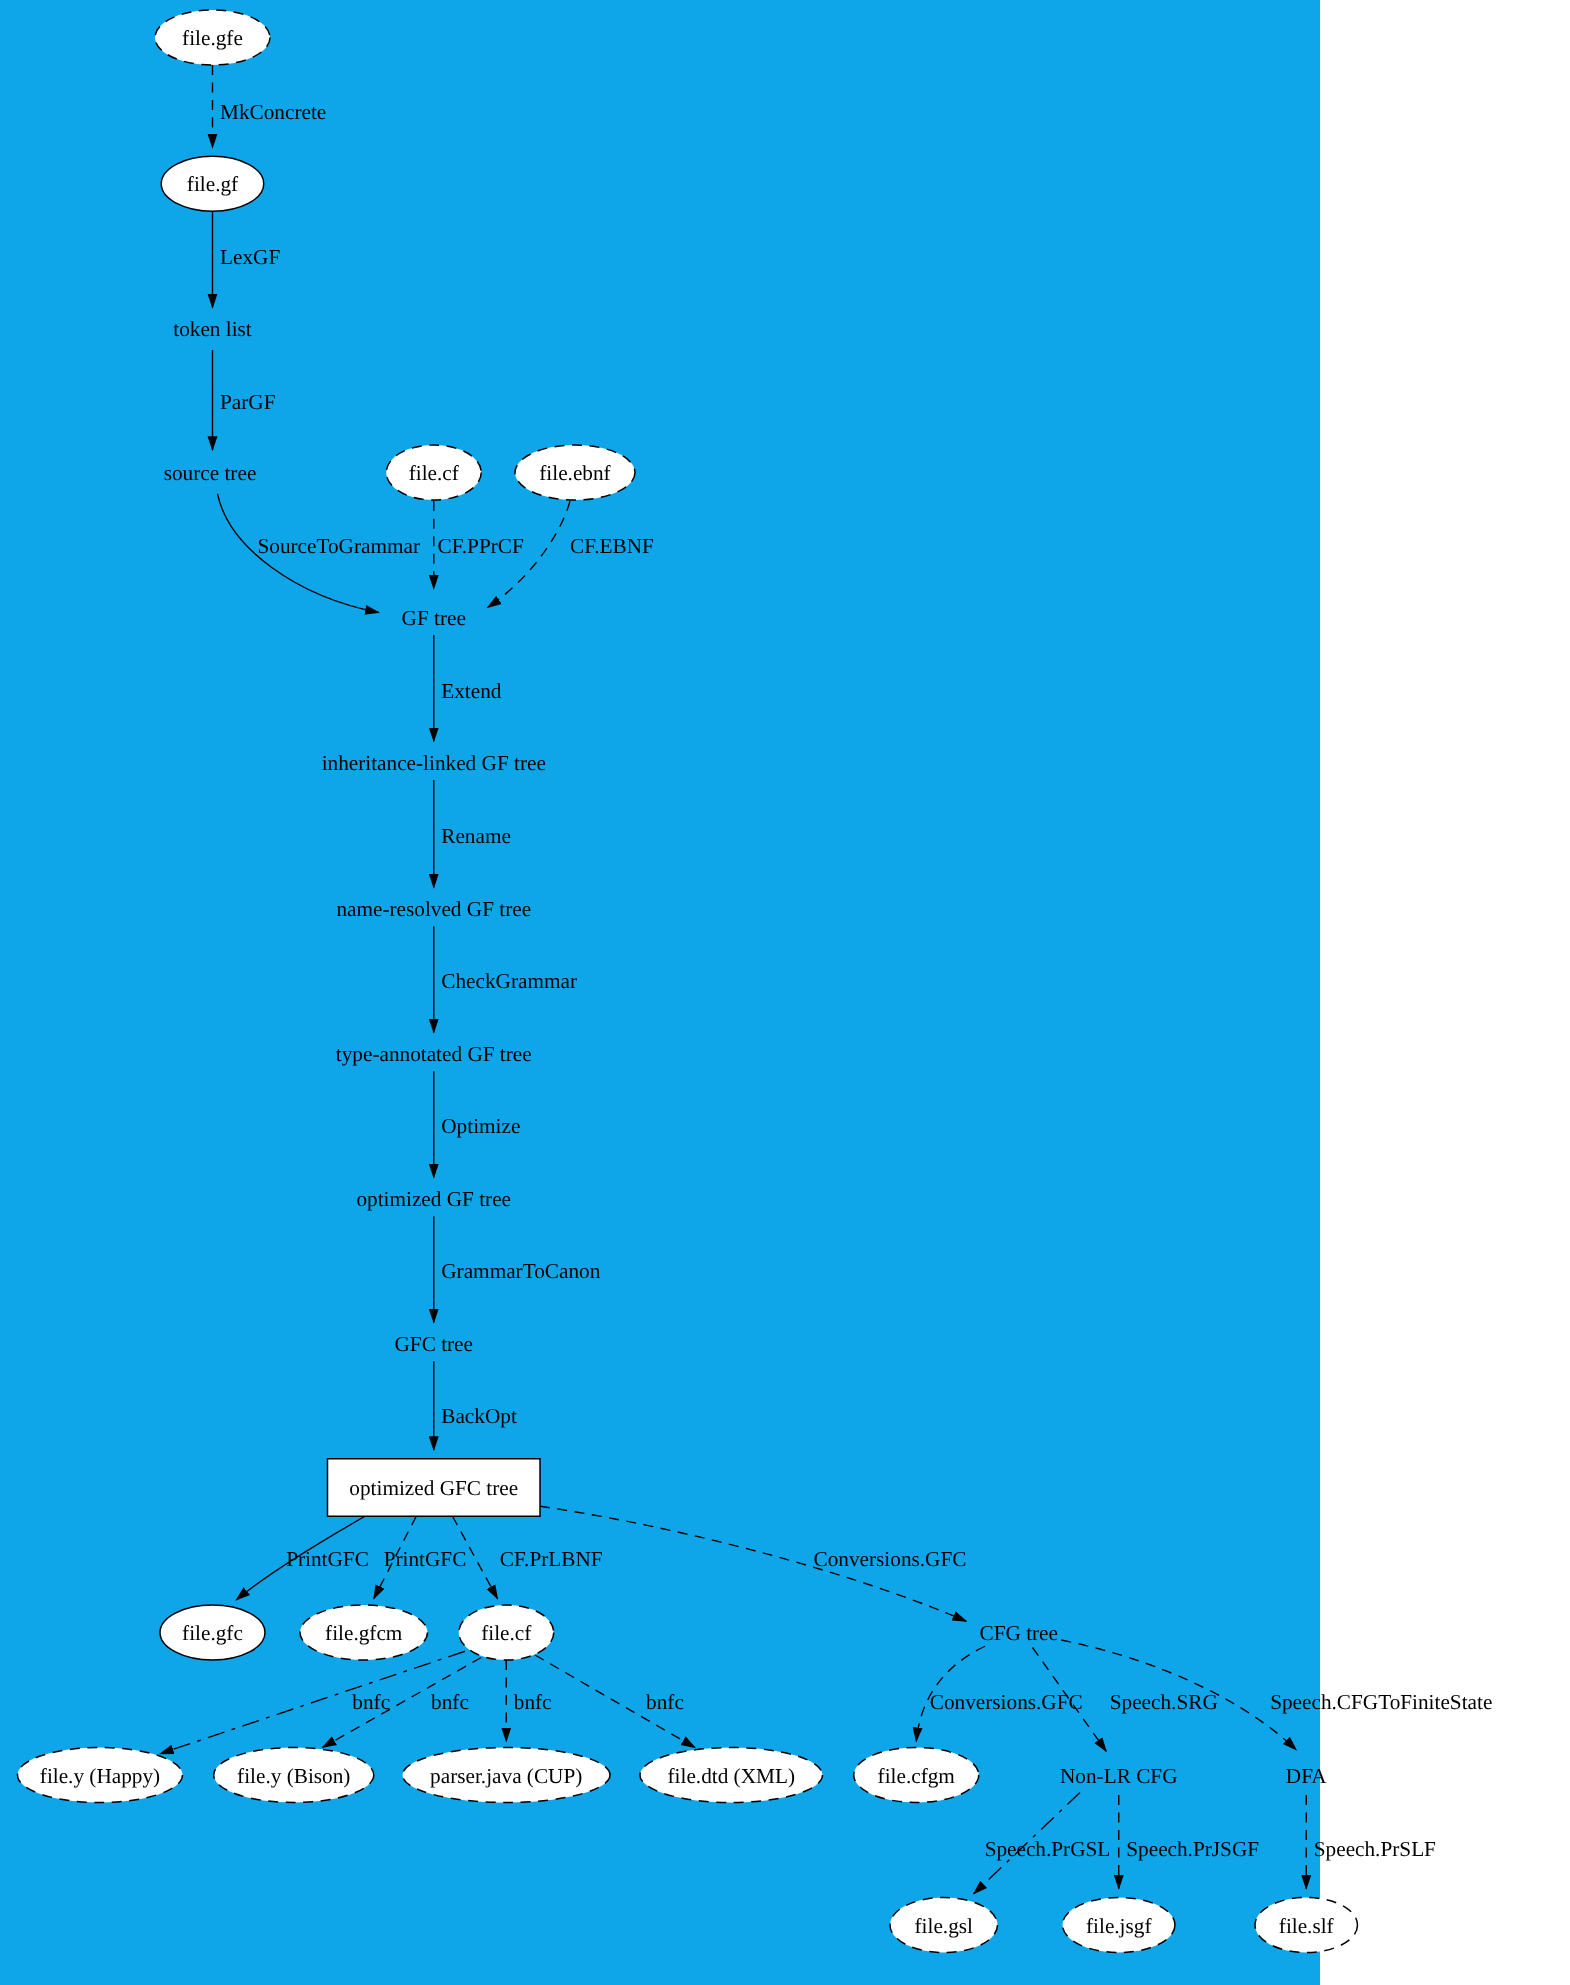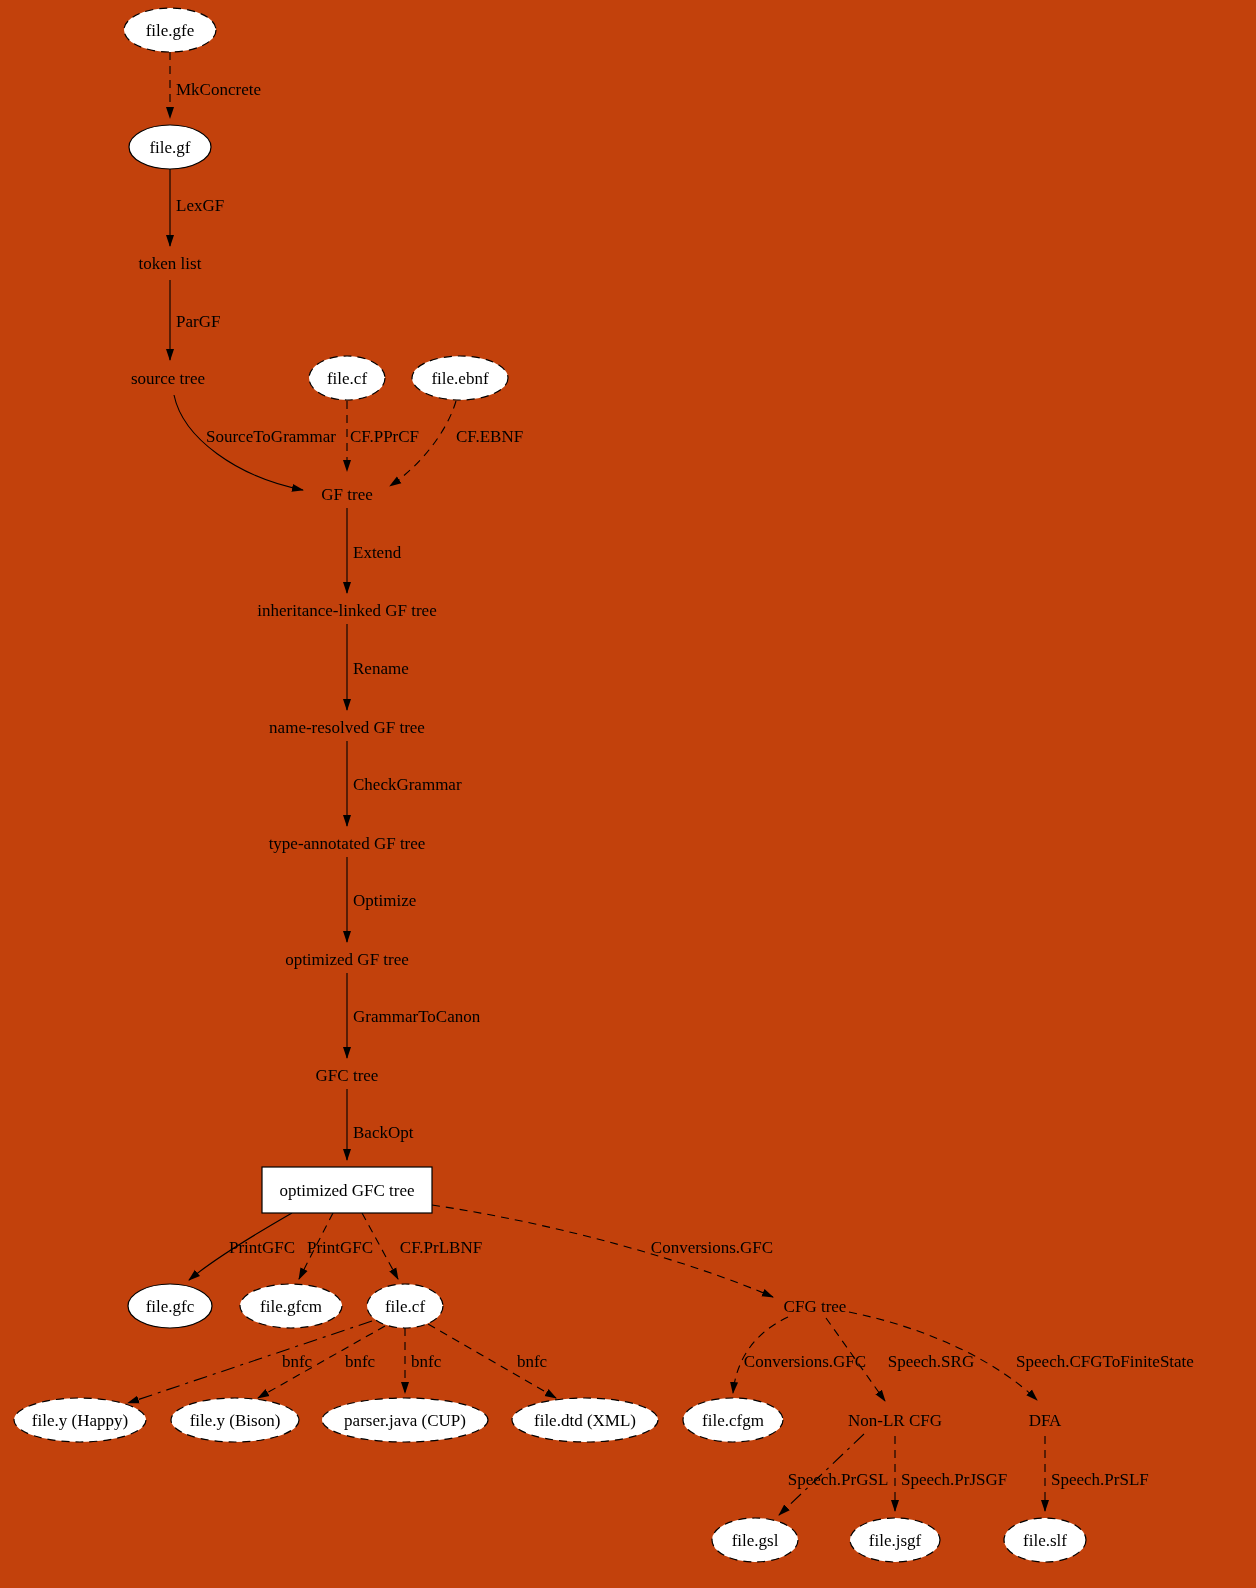--- a/index.html
+++ b/index.html
@@ -1,24 +1,24 @@
 <!DOCTYPE html>
 <html><head>
 <meta charset="utf-8">
 <style>
   html, body {
     margin: 0;
     padding: 0;
     background: #ffffff;
   }
   .canvas {
-    width: 1256px;
+    width: 1056px;
     height: 1588px;
     position: relative;
-    background: #c2410c;
+    background: #0ea5e9;
   }
   svg text {
     font-family: "Liberation Serif", "DejaVu Serif", serif;
     font-size: 17px;
     fill: #000000;
   }
   path.edge {
     fill: none;
     stroke: #000000;
     stroke-width: 1.1;

